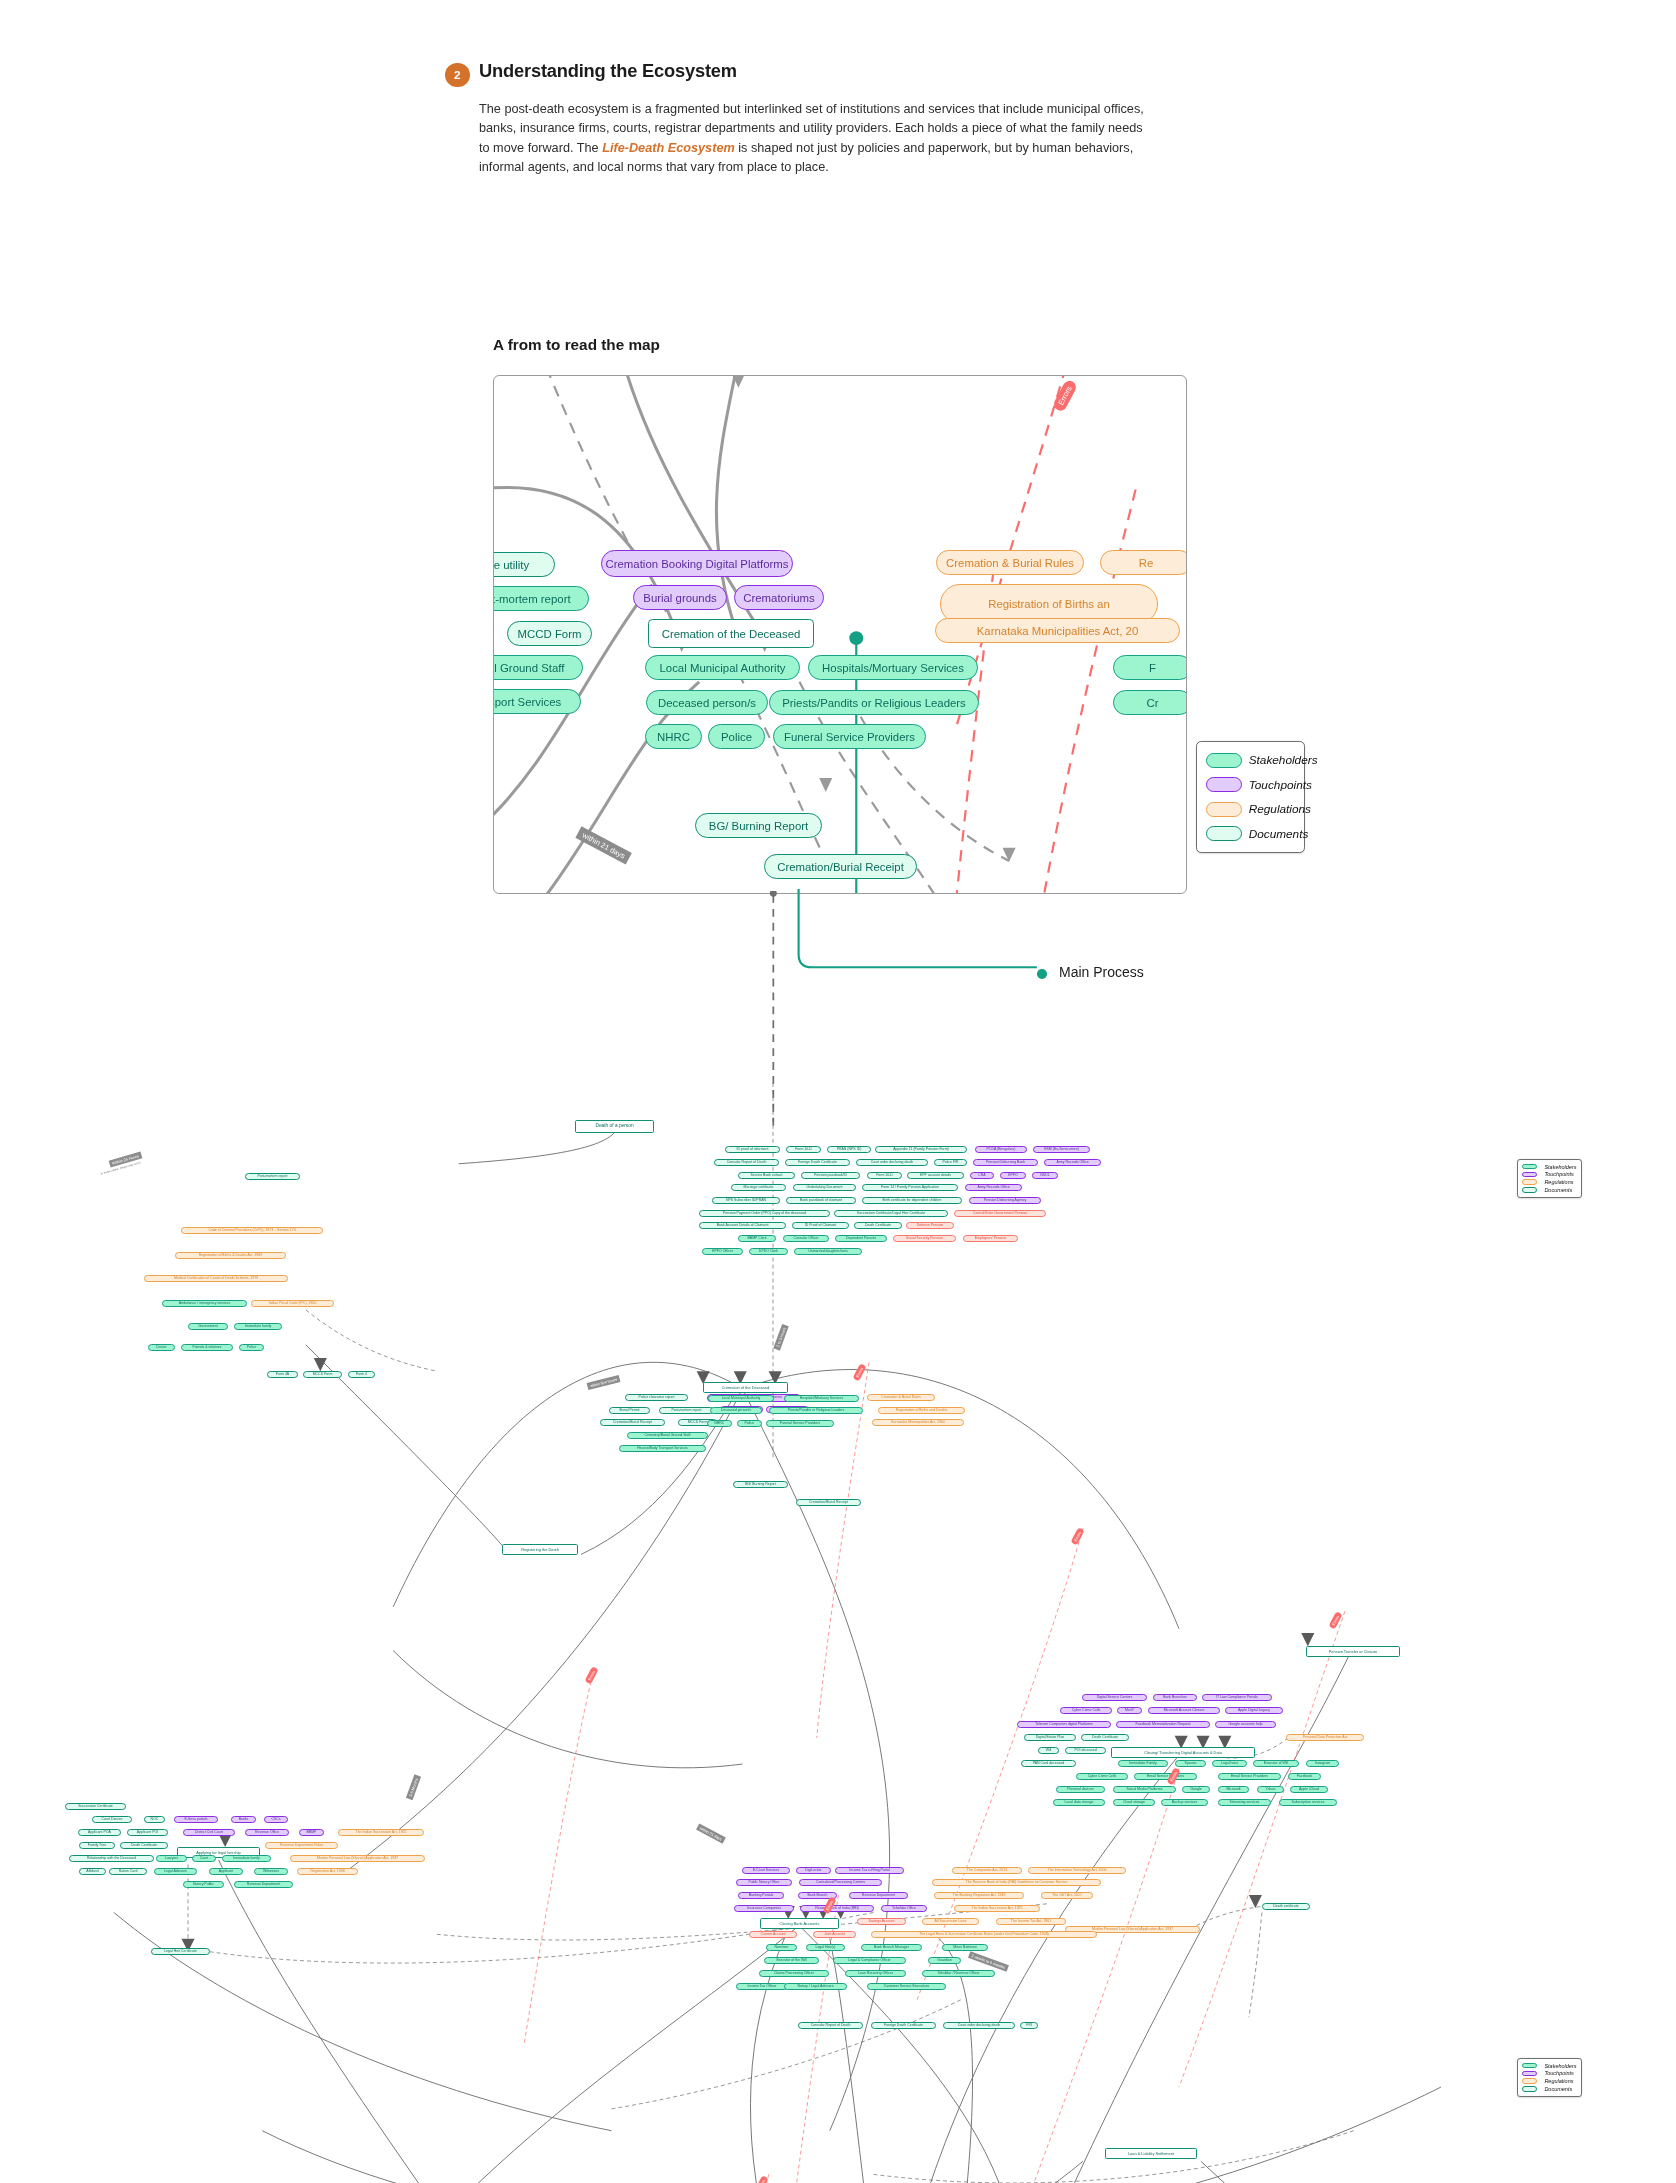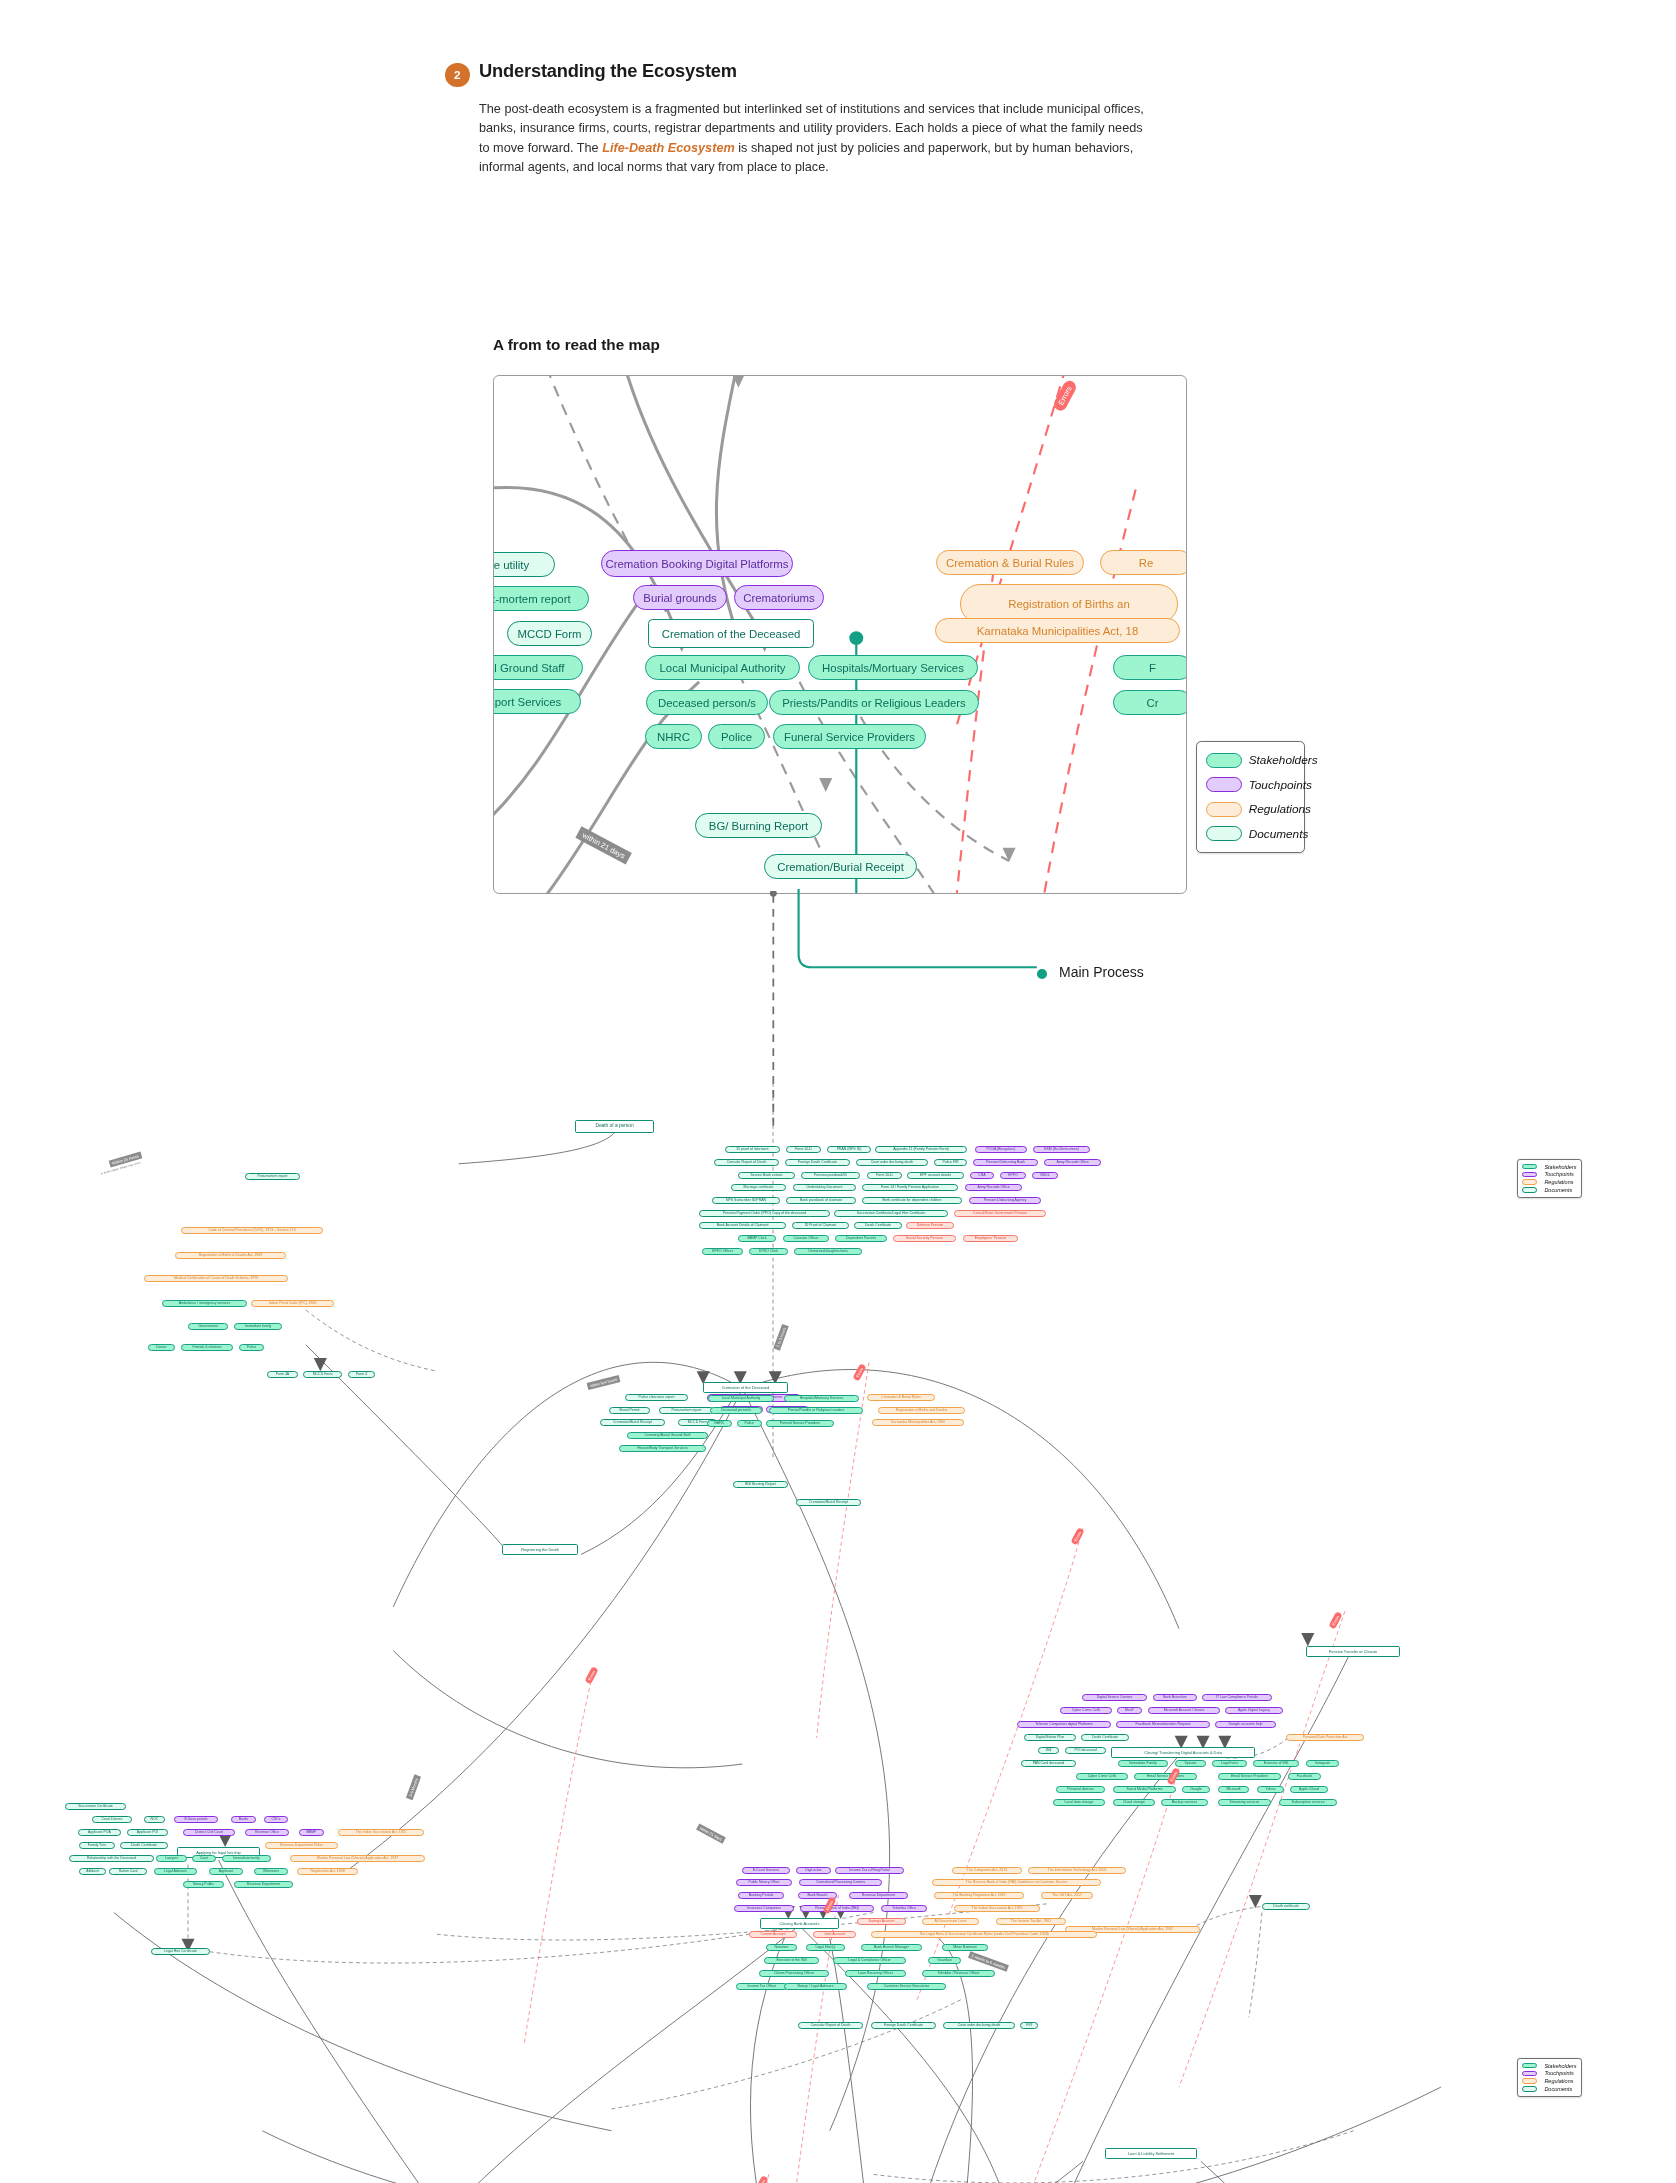--- a/index.html
+++ b/index.html
@@ -176,22 +176,22 @@
       <div class="pill stake" style="left: 152px; top: 314px; width: 122px; height: 25px; font-size: 11.4px;">Deceased person/s</div>
       <div class="pill stake" style="left: 151px; top: 348px; width: 57px; height: 25px; font-size: 11.4px;">NHRC</div>
       <div class="pill stake" style="left: 214px; top: 348px; width: 57px; height: 25px; font-size: 11.4px;">Police</div>
       <div class="pill stake" style="left: 279px; top: 348px; width: 153px; height: 25px; font-size: 11.4px;">Funeral Service Providers</div>
       <div class="pill stake" style="left: 314px; top: 279px; width: 170px; height: 25px; font-size: 11.4px;">Hospitals/Mortuary Services</div>
       <div class="pill stake" style="left: 275px; top: 314px; width: 210px; height: 25px; font-size: 11.4px;">Priests/Pandits or Religious Leaders</div>
       <div class="pill doc" style="left: 201px; top: 437px; width: 127px; height: 25px; font-size: 11.4px;">BG/ Burning Report</div>
       <div class="pill doc" style="left: 270px; top: 478px; width: 153px; height: 25px; font-size: 11.4px;">Cremation/Burial Receipt</div>
       <div class="pill reg" style="left: 442px; top: 174px; width: 148px; height: 25px; font-size: 11.4px;">Cremation &amp; Burial Rules</div>
       <div class="pill reg" style="left: 606px; top: 174px; width: 92px; height: 25px; font-size: 11.4px;">Re</div>
-      <div class="pill reg" style="left: 466px; top: 208px; width: 218px; height: 40px; font-size: 11.4px;">Registration of Births an</div>
-      <div class="pill reg" style="left: 441px; top: 242px; width: 245px; height: 25px; font-size: 11.4px;">Karnataka Municipalities Act, 18</div>
+      <div class="pill reg" style="left: 446px; top: 208px; width: 218px; height: 40px; font-size: 11.4px;">Registration of Births an</div>
+      <div class="pill reg" style="left: 441px; top: 242px; width: 245px; height: 25px; font-size: 11.4px;">Karnataka Municipalities Act, 20</div>
       <div class="pill stake" style="left: 619px; top: 279px; width: 79px; height: 25px; font-size: 11.4px;">F</div>
       <div class="pill stake" style="left: 619px; top: 314px; width: 79px; height: 25px; font-size: 11.4px;">Cr</div>
     </div>
 </div>
 
 <div class="legend big" id="legend-main">
     <div class="legend-row">
       <div class="legend-swatch" style="background: rgb(157, 245, 207); border-color: rgb(22, 160, 133);"></div>
       <div class="legend-label">Stakeholders</div>
     </div>

